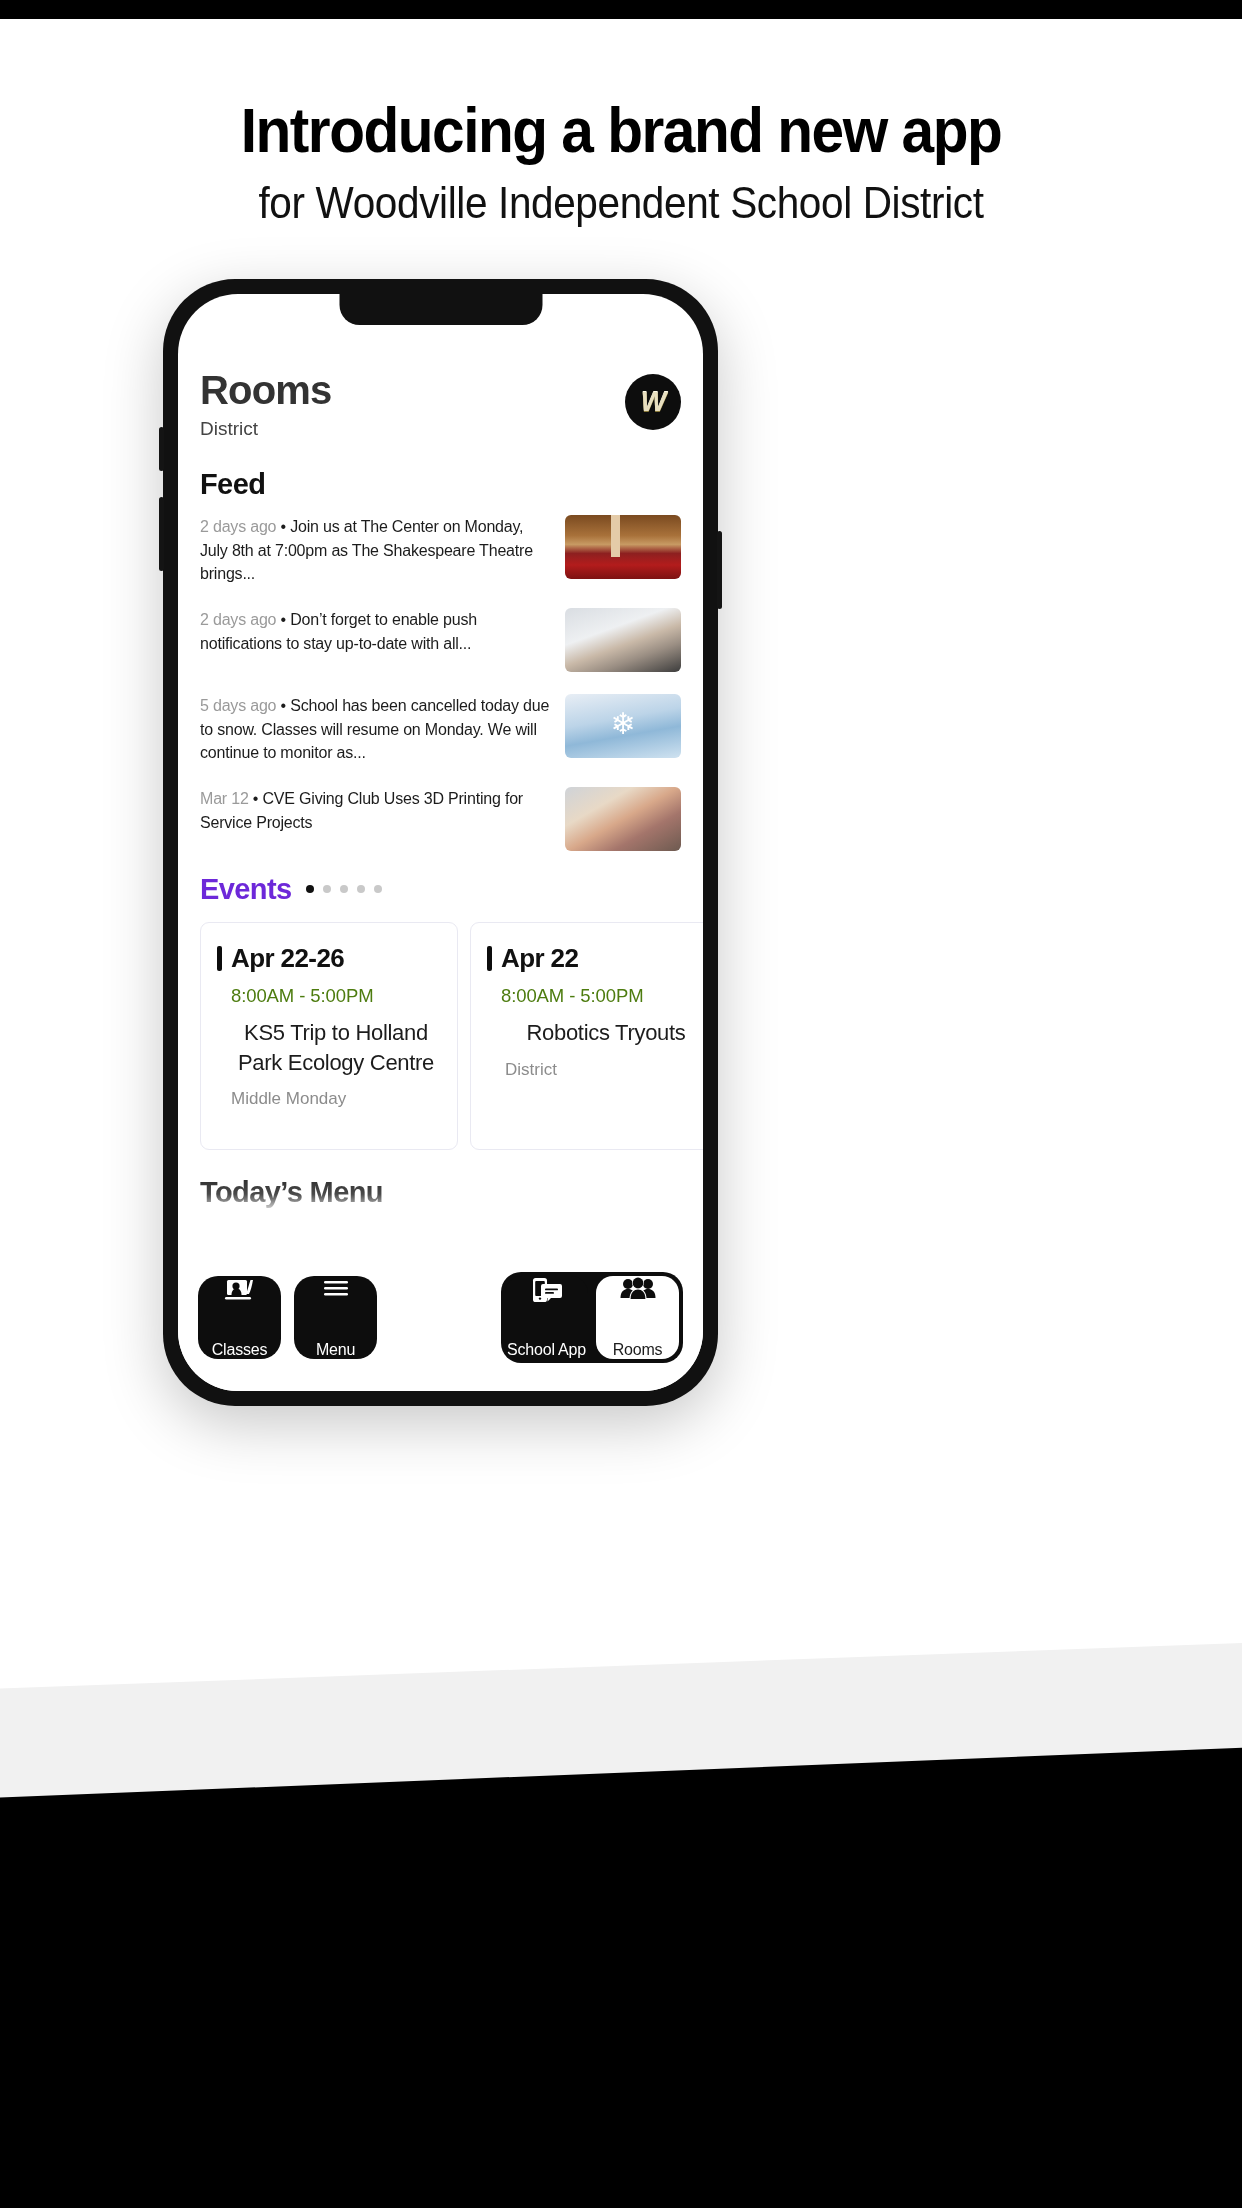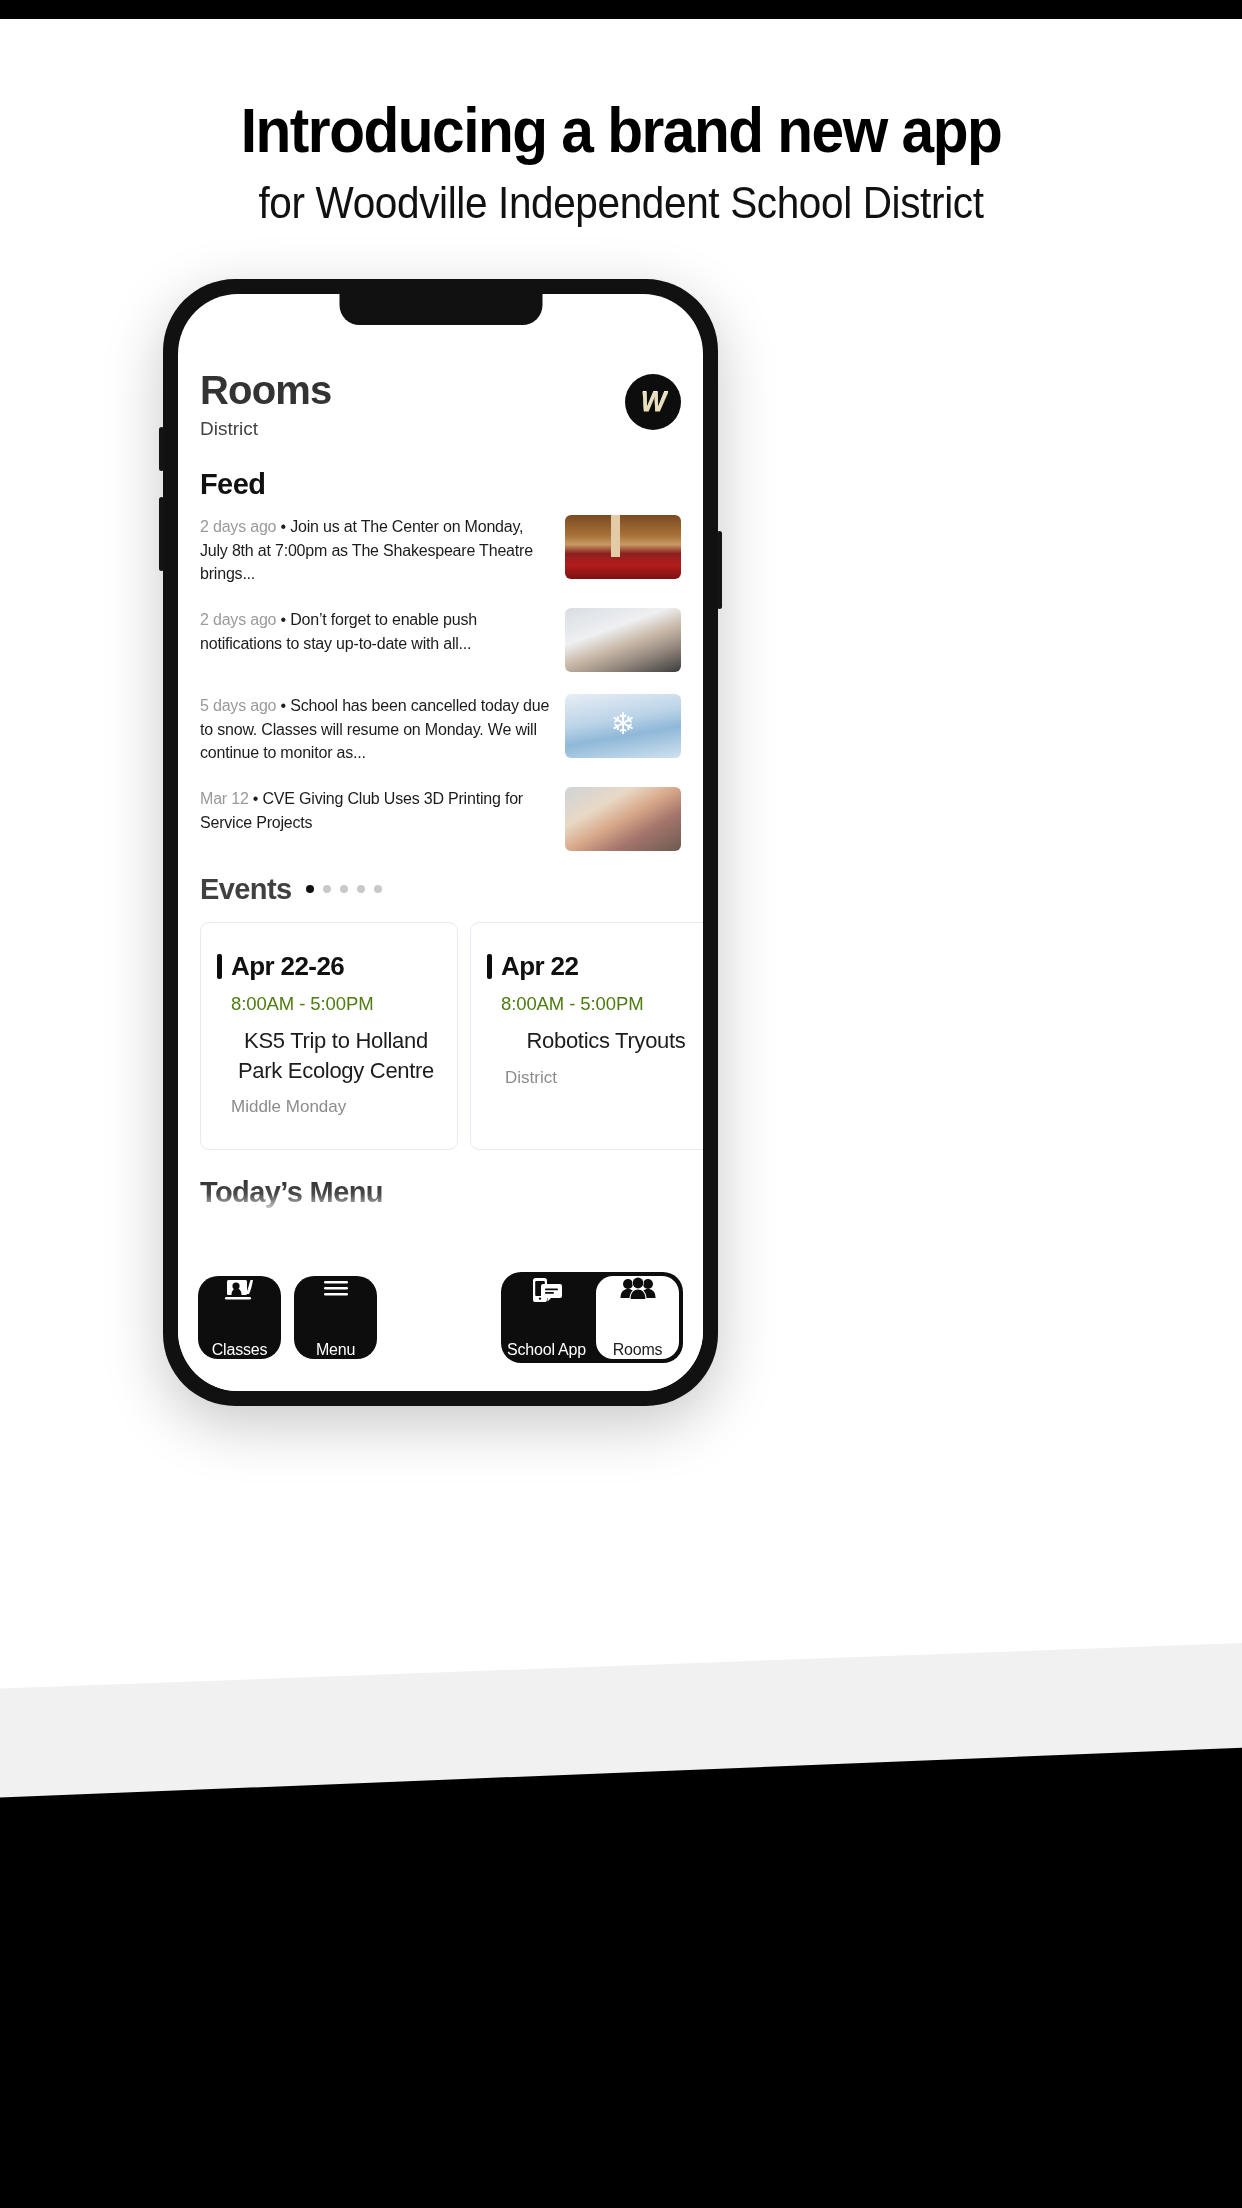--- a/index.html
+++ b/index.html
@@ -109,29 +109,29 @@
 
   .th-theatre { background: linear-gradient(180deg,#7a4a20 0%,#a8713a 32%,#c79a63 46%,#8d2020 60%,#b31c1c 78%,#7d1212 100%); }
   .th-theatre::after { content:""; position:absolute; left:40%; top:0; width:9px; height:66%; background:#e4cba8; }
   .th-phone { background: linear-gradient(160deg,#d9dde2 0%,#eef0f2 35%,#c9b9a8 55%,#9a8e83 72%,#3c3c3c 100%); }
   .th-snow { background: linear-gradient(170deg,#e8eef5 0%,#bcd4e8 40%,#8fb8d8 62%,#cfe2f0 100%); }
   .th-snow::after { content:"\2744"; position:absolute; left:50%; top:46%; transform:translate(-50%,-50%); color:#fff; font-size:30px; }
   .th-class { background: linear-gradient(150deg,#cfd3d8 0%,#e8d9c6 30%,#d8a88a 50%,#a4756b 70%,#6d5a50 100%); }
 
   
   .events-head { display: flex; align-items: center; gap: 14px; margin-top: 22px; }
-  .events-title { font-size: 29px; font-weight: 700; color: #404040; letter-spacing: -0.6px; }
+  .events-title { font-size: 29px; font-weight: 700; color: #6d28d9; letter-spacing: -0.6px; }
   .dots { display: flex; gap: 9px; align-items: center; padding-bottom: 2px; }
   .dot { width: 8px; height: 8px; border-radius: 50%; background: #c9c9c9; }
   .dot.active { background: #111; }
 
   .event-row { display: flex; gap: 12px; margin-top: 16px; }
   .event-card {
     background: #fff; border: 1px solid #e9e9f2; border-radius: 9px;
-    padding: 28px 16px 18px 16px; width: 258px; flex: none; min-height: 228px;
+    padding: 20px 16px 18px 16px; width: 258px; flex: none; min-height: 228px;
   }
   .ev-date-row { display: flex; align-items: center; gap: 9px; }
   .ev-bar { width: 5px; height: 25px; background: #0d0d0d; border-radius: 2px; flex: none; }
   .ev-date { font-size: 26px; font-weight: 700; color: #111; letter-spacing: -0.6px; }
   .ev-time { font-size: 18.5px; color: #4d7c0f; margin-top: 11px; margin-left: 14px; letter-spacing: -0.1px; }
   .ev-name { font-size: 22px; color: #1c1c1c; margin-top: 11px; margin-left: 14px; line-height: 1.34; letter-spacing: -0.3px; text-align: center; }
   .ev-org { font-size: 17px; color: #8c8c8c; margin-top: 12px; margin-left: 14px; }
   .ev-org.indent { margin-left: 18px; }
 
   .menu-title {

